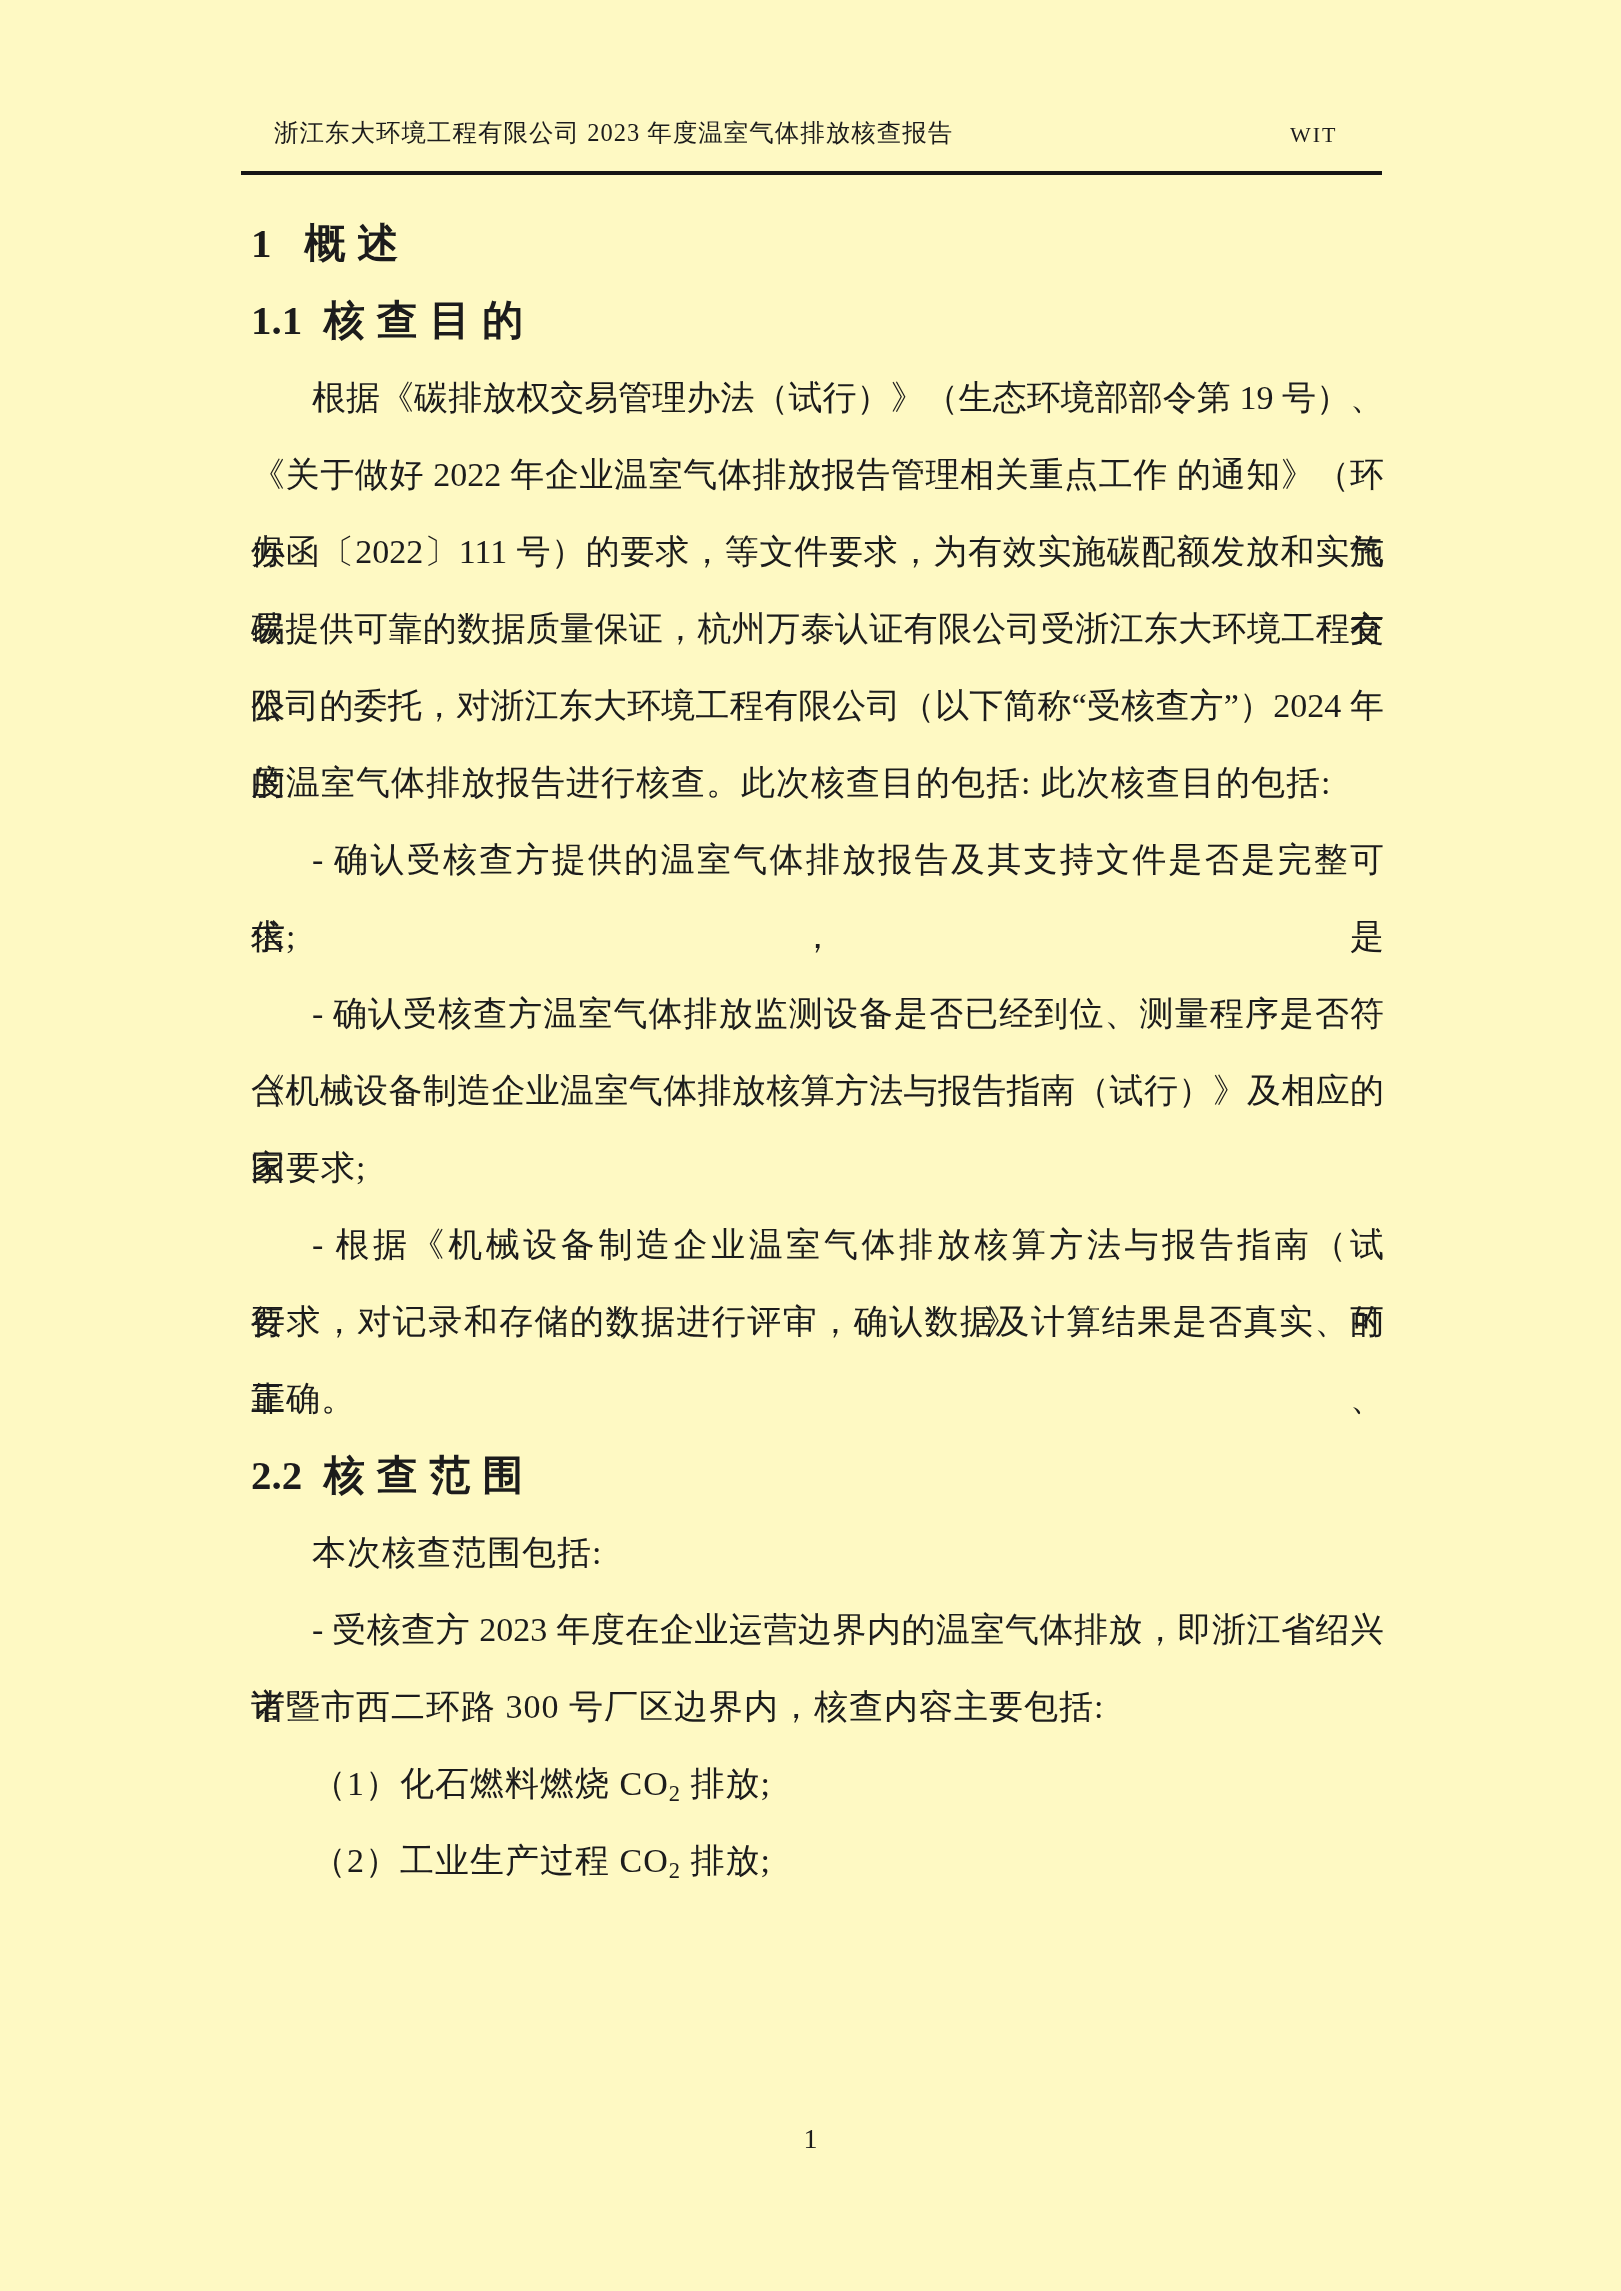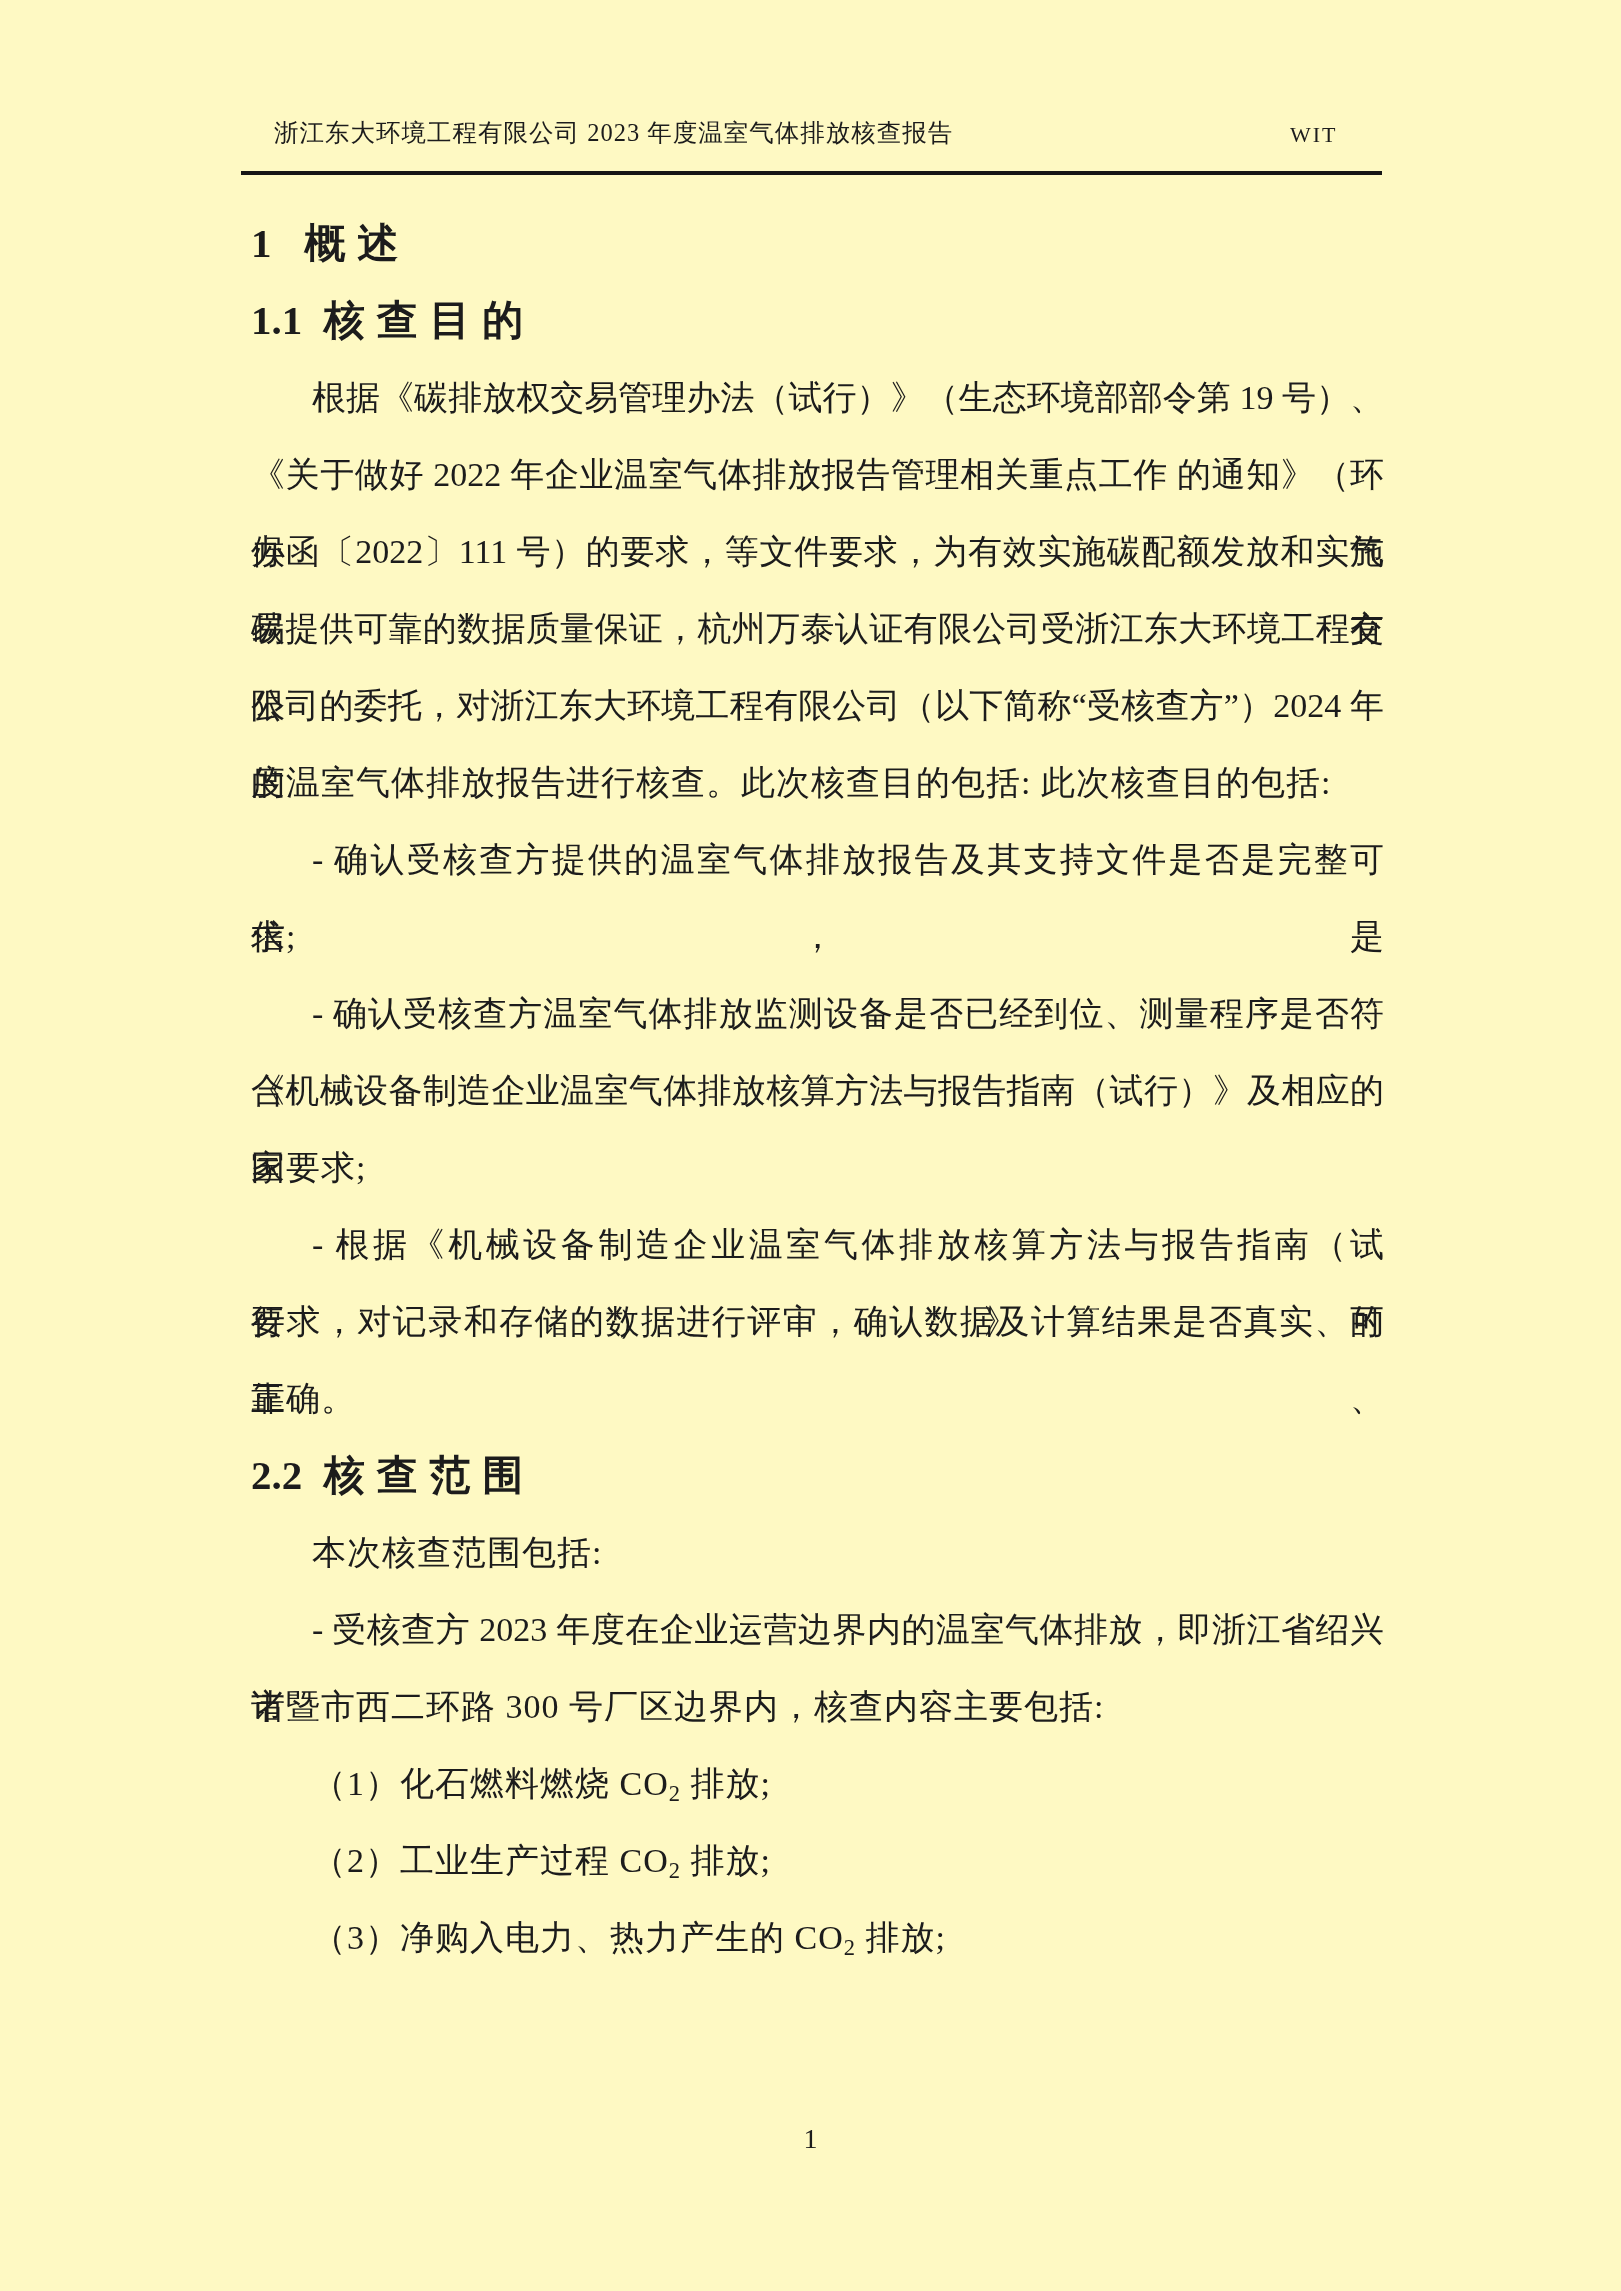--- a/index.html
+++ b/index.html
@@ -130,22 +130,19 @@
 
     <div class="line spread ind">- 受核查方 2023 年度在企业运营边界内的温室气体排放，即浙江省绍兴市</div>
     <div class="line plain">诸暨市西二环路 300 号厂区边界内，核查内容主要包括:</div>
 
     <div class="line plain ind">
       <span>（1）化石燃料燃烧 CO</span><sub>2</sub><span> 排放;</span>
     </div>
     <div class="line plain ind">
       <span>（2）工业生产过程 CO</span><sub>2</sub><span> 排放;</span>
     </div>
-    <div class="line plain ind">
-      <span>（3）净购入电力、热力产生的 CO</span><sub>2</sub><span> 排放;</span>
-    </div>
 
   </div>
 
   <div class="pagenum">1</div>
 
 </div>
 
 
 </body></html>

